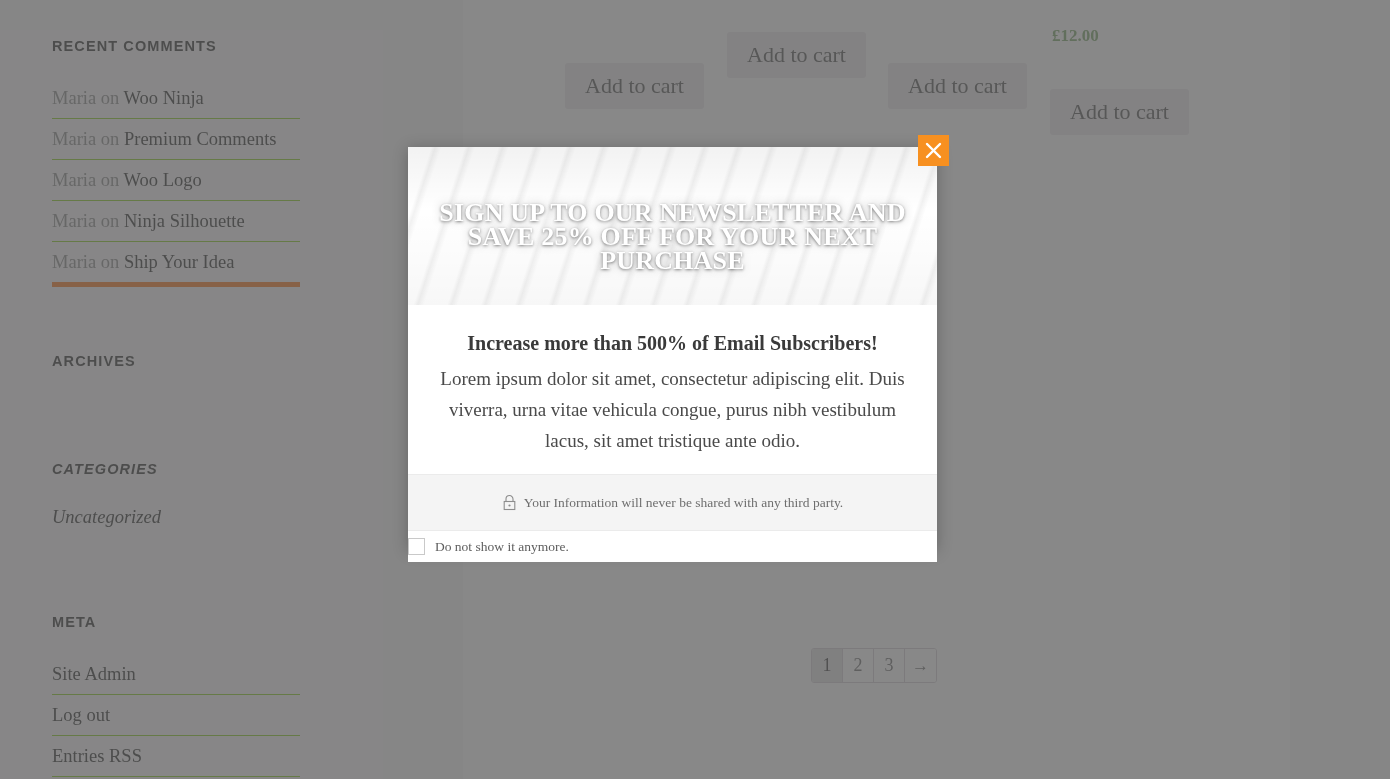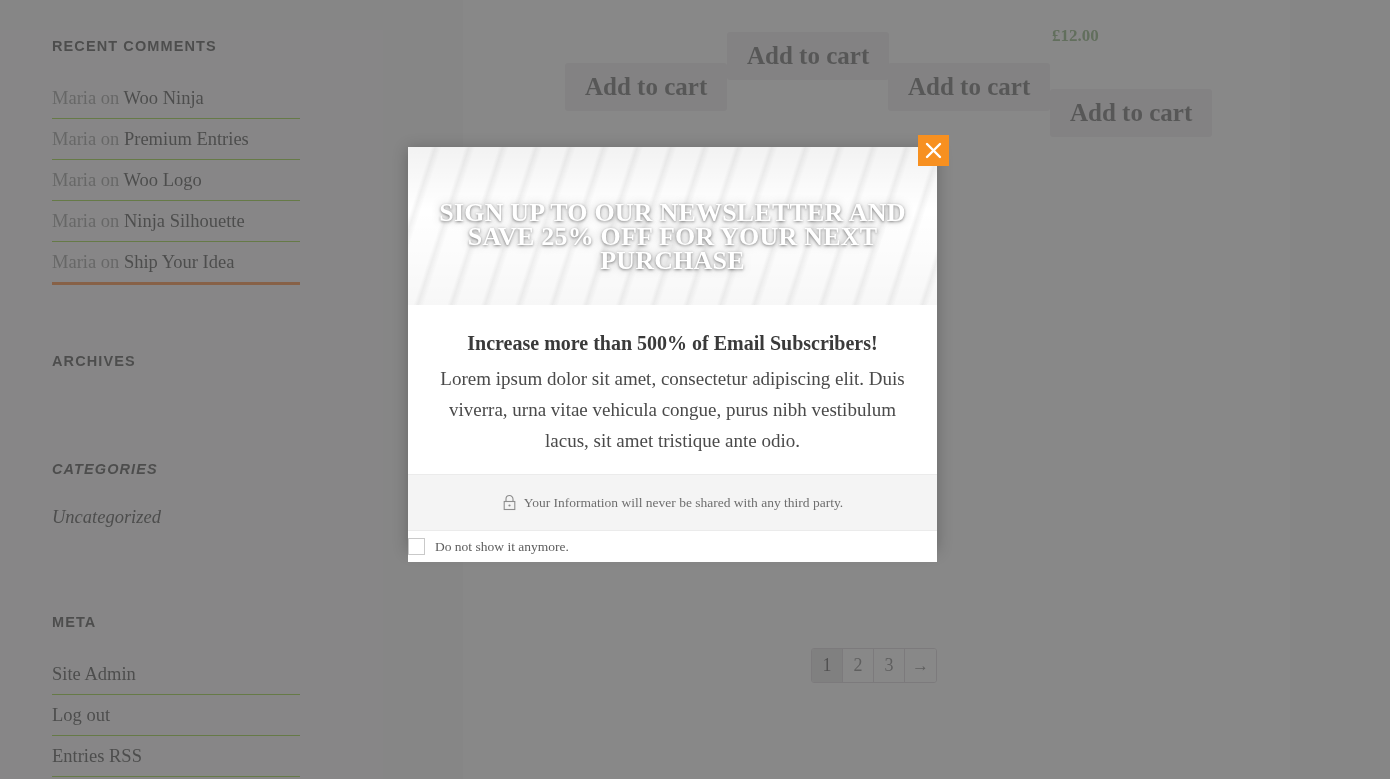--- a/index.html
+++ b/index.html
@@ -43,21 +43,21 @@
     text-transform: uppercase;
   }
   .widget-list { list-style: none; }
   .widget-list li {
     font-size: 18.5px;
     line-height: 40px;
     color: #2b2b2b;
     border-bottom: 1px solid #84cc16;
     white-space: nowrap;
   }
-  .widget-list li:last-child { border-bottom: 3px solid #f97316; }
+  .widget-list li:last-child { border-bottom: 5px solid #f97316; }
   .cmt-author { color: #8a8a8a; }
   .cmt-on { color: #8a8a8a; }
   .cmt-post { color: #2b2b2b; }
   .plain-list li { border-bottom: none; }
 
   
   #w-recent-comments { position: absolute; left: 52px; top: 8px; }
   #w-recent-comments .widget-title { margin-bottom: 24px; }
   #w-archives  { position: absolute; left: 52px; top: 323px; }
   #w-categories{ position: absolute; left: 52px; top: 431px; font-style: italic; }
@@ -77,22 +77,22 @@
   }
 
   .product-grid { position: absolute; inset: 0; }
 
   .add-to-cart {
     position: absolute;
     background: #ebe9eb;
     color: #515151;
     border: none;
     font-family: "Liberation Serif", serif;
-    font-weight: bold;
-    font-size: 25px;
+    font-weight: normal;
+    font-size: 22px;
     padding: 10px 20px;
     border-radius: 3px;
     cursor: pointer;
     white-space: nowrap;
   }
   .price {
     position: absolute;
     color: #77a464;
     font-weight: bold;
     font-size: 17px;
@@ -296,21 +296,21 @@
         <h3 class="widget-title">RECENT COMMENTS</h3>
         <ul class="widget-list">
           <li>
             <span class="cmt-author">Maria</span>
             <span class="cmt-on">on</span>
             <span class="cmt-post">Woo Ninja</span>
           </li>
           <li>
             <span class="cmt-author">Maria</span>
             <span class="cmt-on">on</span>
-            <span class="cmt-post">Premium Entries</span>
+            <span class="cmt-post">Premium Comments</span>
           </li>
           <li>
             <span class="cmt-author">Maria</span>
             <span class="cmt-on">on</span>
             <span class="cmt-post">Woo Logo</span>
           </li>
           <li>
             <span class="cmt-author">Maria</span>
             <span class="cmt-on">on</span>
             <span class="cmt-post">Ninja Silhouette</span>

